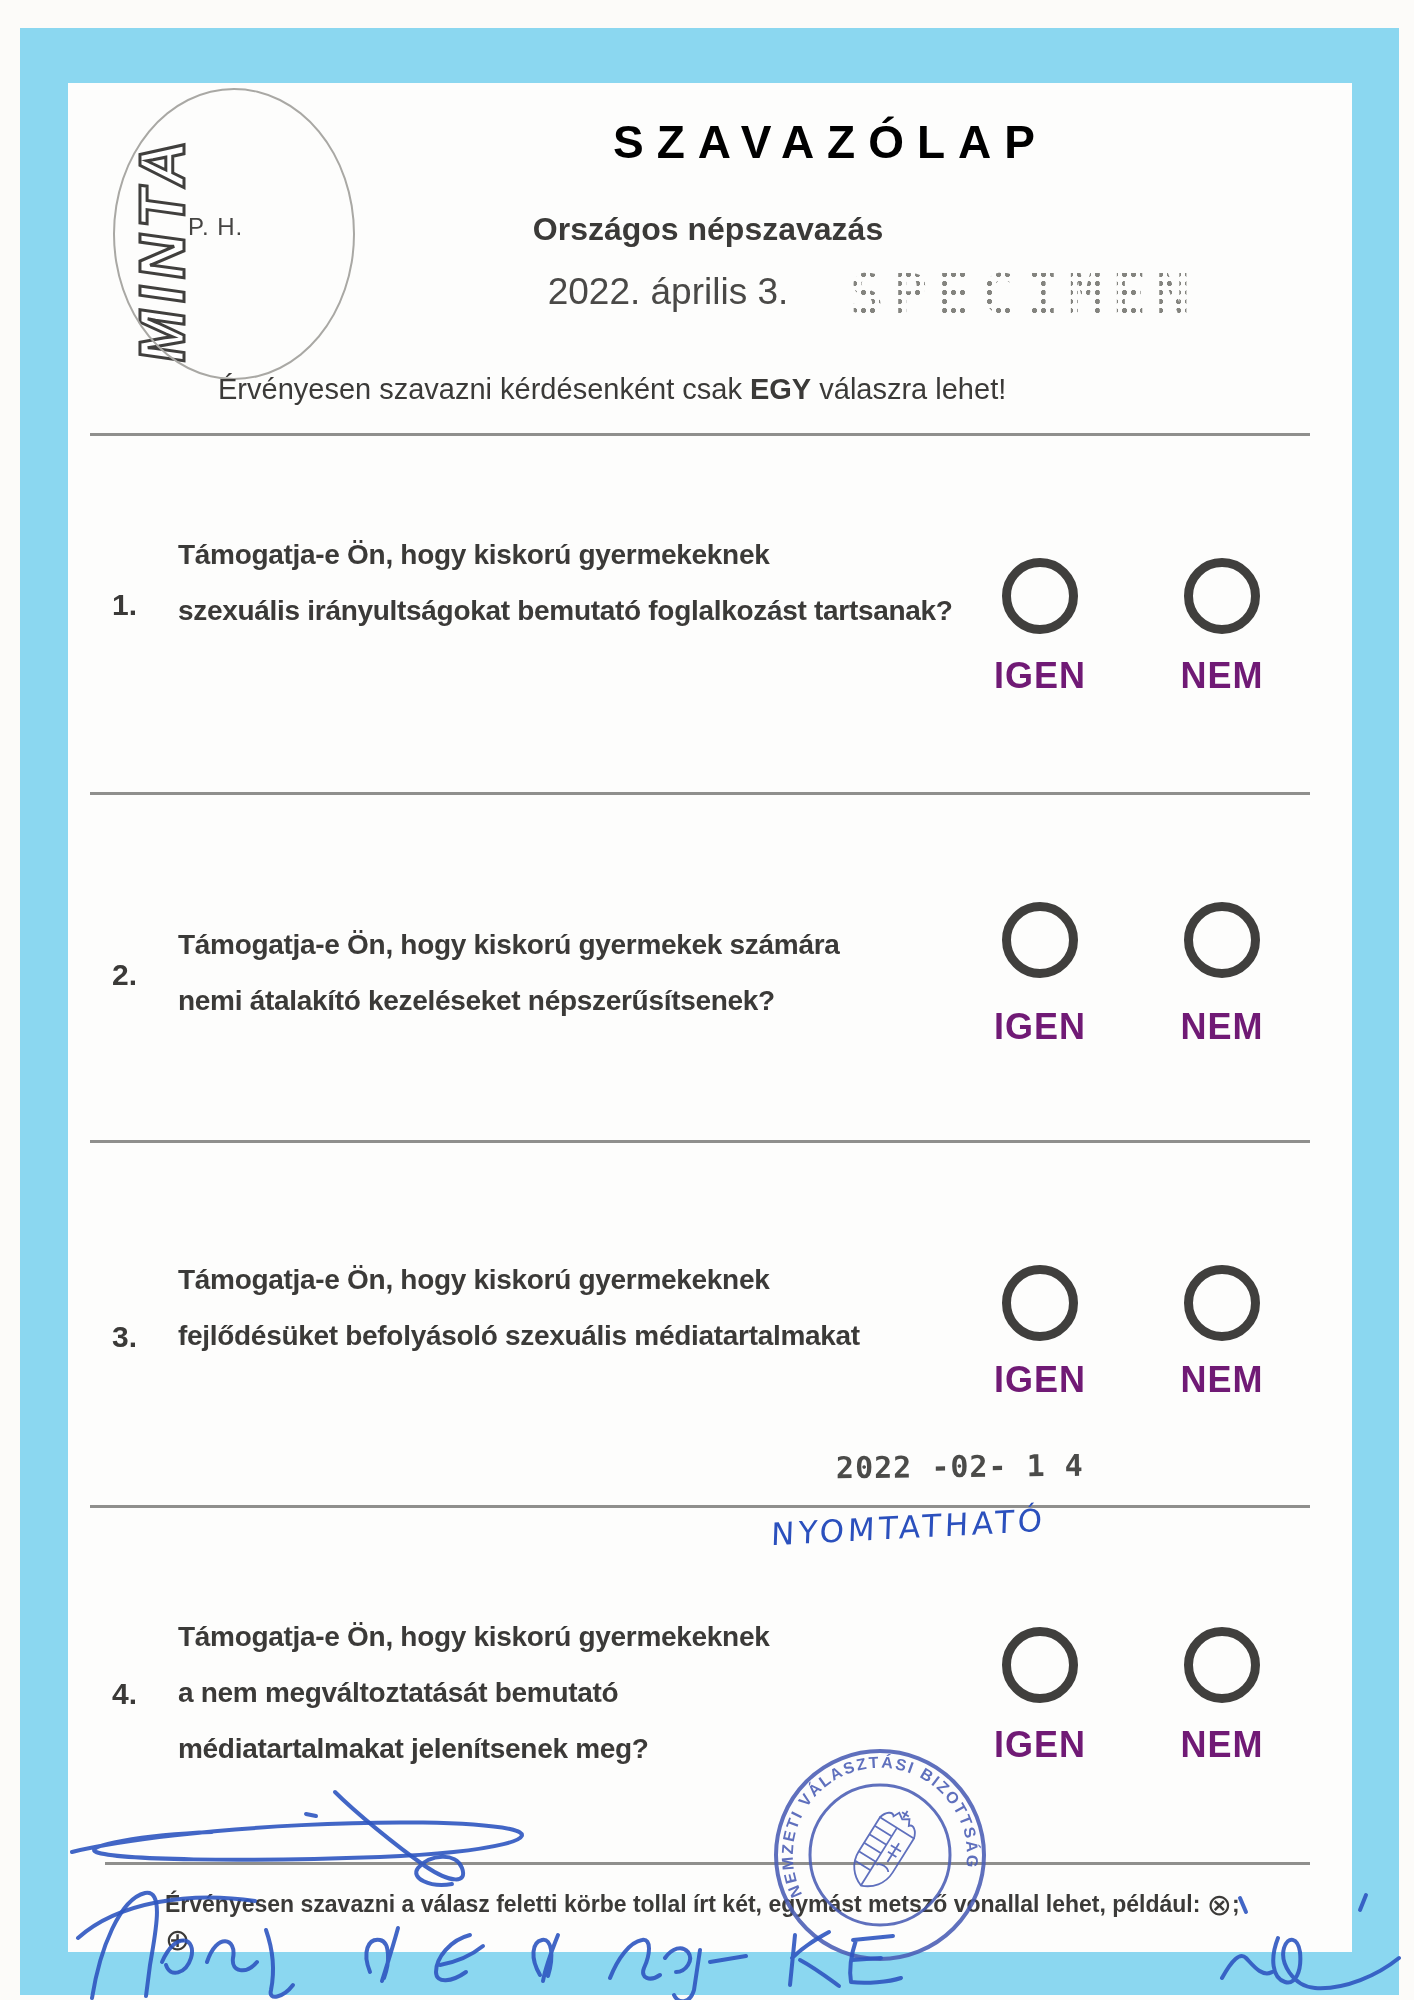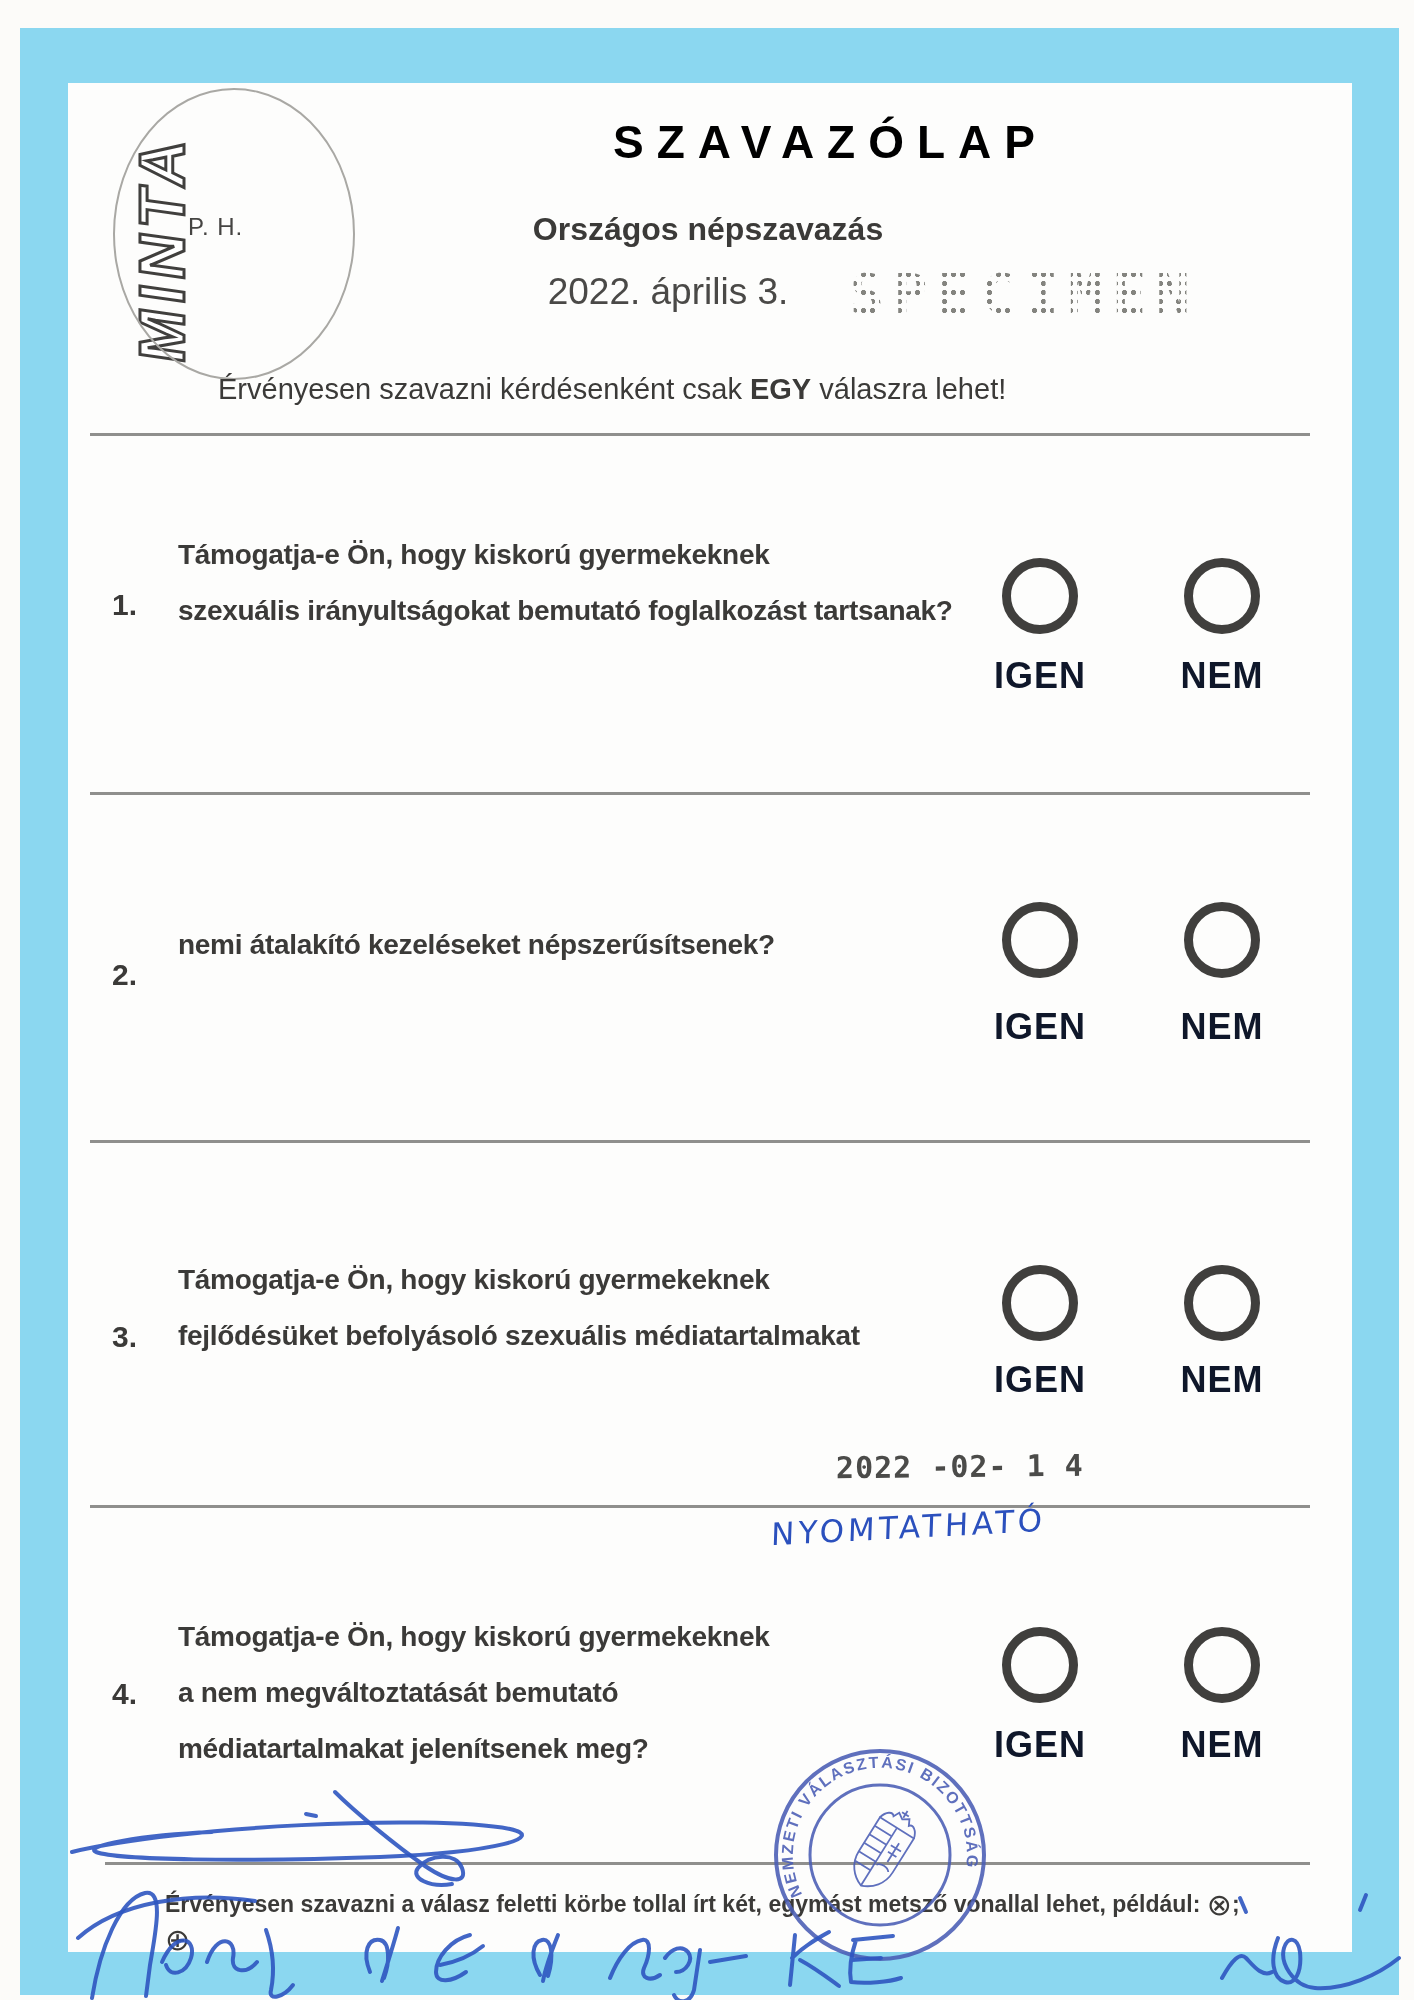--- a/index.html
+++ b/index.html
@@ -35,21 +35,21 @@
   .sep.s1{top:350px}.sep.s2{top:709px}.sep.s3{top:1057px}.sep.s4{top:1422px}
   .sep.s5{top:1779px;left:37px;width:1205px;}
 
   
   .qnum{position:absolute;left:44px;font-size:30px;font-weight:bold;color:#3b3a38;}
   .qtext{position:absolute;left:110px;width:800px;font-size:28px;font-weight:bold;
          line-height:56px;color:#3b3a38;letter-spacing:-0.3px;}
   .vote-circle{position:absolute;width:76px;height:76px;border:9px solid #403f3d;border-radius:50%;
          background:transparent;box-sizing:border-box;width:76px;}
   .vlabel{position:absolute;width:140px;text-align:center;font-size:36px;font-weight:800;
-         color:#0f172a;letter-spacing:1px;}
+         color:#701a75;letter-spacing:1px;}
   .col-yes{left:934px}.col-no{left:1116px}
   .lbl-yes{left:902px}.lbl-no{left:1084px}
 
   
   .date-stamp{position:absolute;left:768px;top:1366px;font-family:"DejaVu Sans Mono",monospace;
          font-size:30px;font-weight:bold;letter-spacing:1px;color:#4b4b49;transform:rotate(-0.6deg);}
   .hand-note{position:absolute;left:703px;top:1426px;font-size:31px;letter-spacing:4px;
          color:#2b50bd;transform:rotate(-3deg) skewX(-5deg);font-family:"DejaVu Sans",sans-serif;}
   .nvb{position:absolute;left:700px;top:1660px;width:224px;height:224px;opacity:0.88;}
   .nvb text{font-family:"Liberation Sans",sans-serif;font-size:16px;font-weight:bold;
@@ -89,20 +89,21 @@
     </div>
     <div class="vote-circle col-yes" style="top:475px"></div>
     <div class="vote-circle col-no" style="top:475px"></div>
     <div class="vlabel lbl-yes" style="top:572px">IGEN</div>
     <div class="vlabel lbl-no" style="top:572px">NEM</div>
 
     <div class="sep s2"></div>
 
     <div class="qnum" style="top:875px">2.</div>
     <div class="qtext" style="top:834px">
+      <div>Támogatja-e Ön, hogy kiskorú gyermekek számára</div>
       <div>nemi átalakító kezeléseket népszerűsítsenek?</div>
     </div>
     <div class="vote-circle col-yes" style="top:819px"></div>
     <div class="vote-circle col-no" style="top:819px"></div>
     <div class="vlabel lbl-yes" style="top:923px">IGEN</div>
     <div class="vlabel lbl-no" style="top:923px">NEM</div>
 
     <div class="sep s3"></div>
 
     <div class="qnum" style="top:1237px">3.</div>

